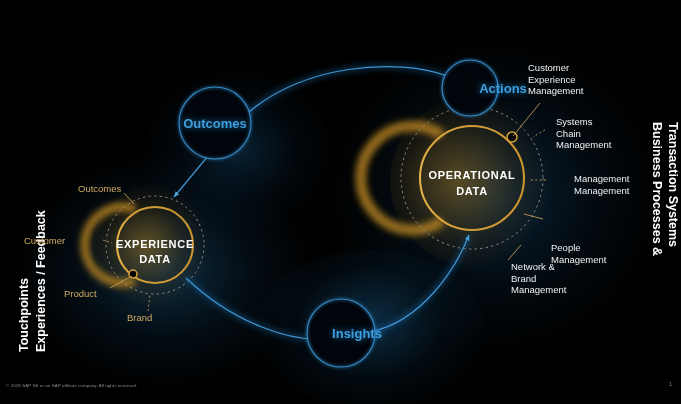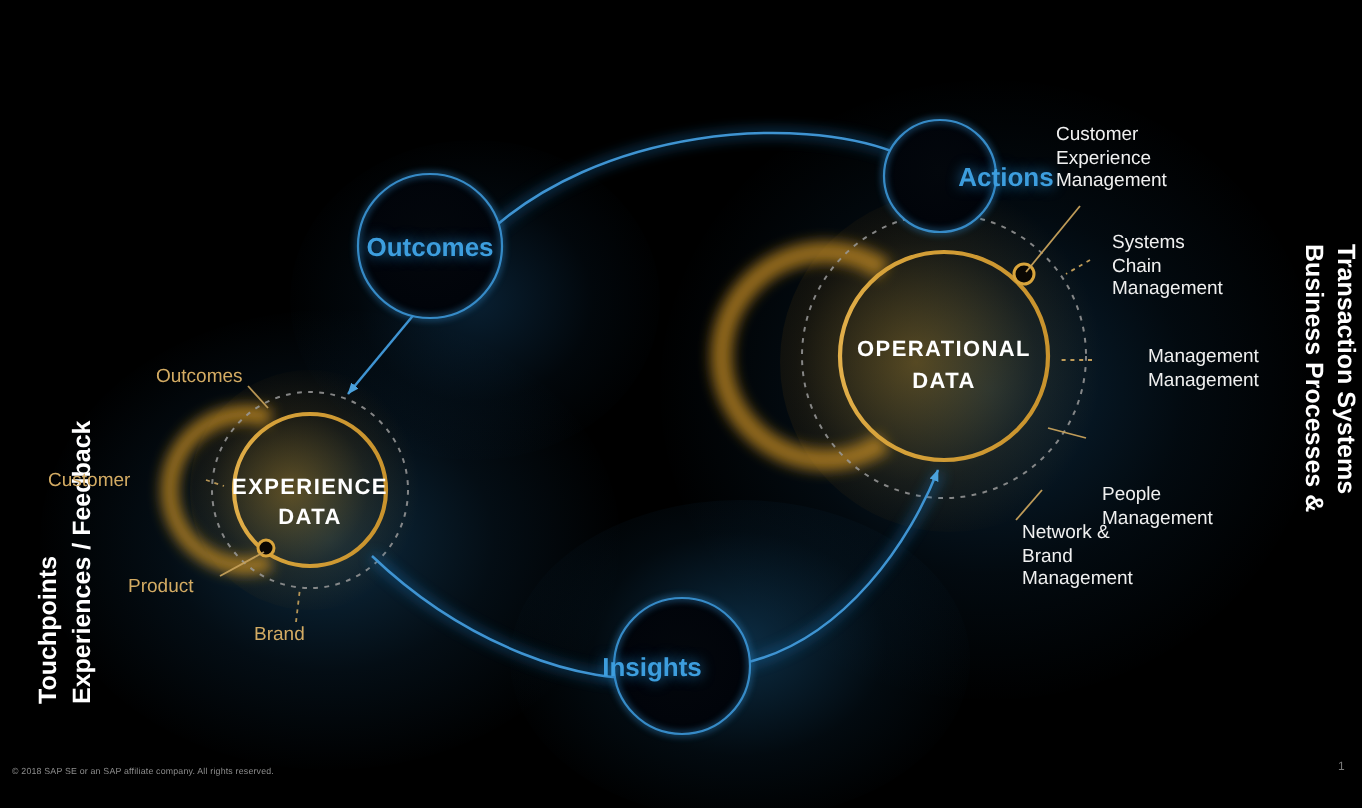--- a/index.html
+++ b/index.html
@@ -158,21 +158,21 @@
 
 
   <div class="side-text side-left" style="left:16px;top:352px;">Touchpoints</div>
   <div class="side-text side-left" style="left:33px;top:352px;">Experiences / Feedback</div>
 
   <div class="side-text side-right" style="left:665px;top:122px;">Business Processes &amp;</div>
   <div class="side-text side-right" style="left:681px;top:122px;">Transaction Systems</div>
 
   <div class="bubble-label" style="left:215px;top:116px;transform:translateX(-50%);">Outcomes</div>
   <div class="bubble-label" style="left:470px;top:81px;transform:translateX(-50%);margin-left:33px;">Actions</div>
-  <div class="bubble-label" style="left:326px;top:326px;transform:translateX(-50%);">Insights</div>
+  <div class="bubble-label" style="left:357px;top:326px;transform:translateX(-50%);">Insights</div>
 
   <div class="core-label" style="left:155px;top:237px;transform:translateX(-50%);">EXPERIENCE</div>
   <div class="core-label" style="left:155px;top:252px;transform:translateX(-50%);">DATA</div>
   <div class="core-label" style="left:472px;top:168px;transform:translateX(-50%);">OPERATIONAL</div>
   <div class="core-label" style="left:472px;top:184px;transform:translateX(-50%);">DATA</div>
 
   <div class="gold-label" style="left:78px;top:183px;">Outcomes</div>
   <div class="gold-label" style="left:24px;top:235px;">Customer</div>
   <div class="gold-label" style="left:64px;top:288px;">Product</div>
   <div class="gold-label" style="left:127px;top:312px;">Brand</div>

